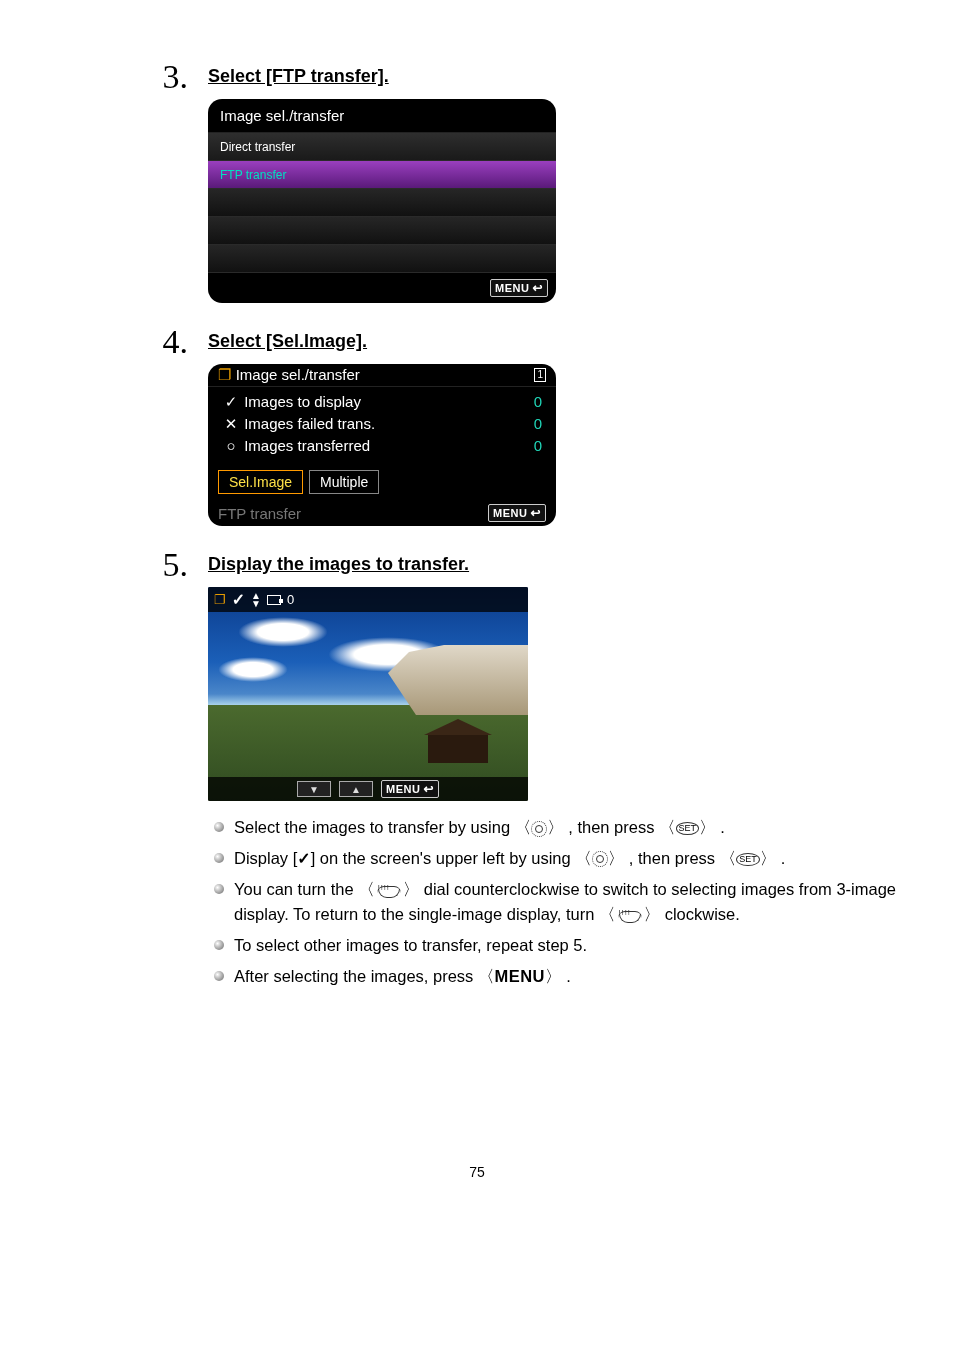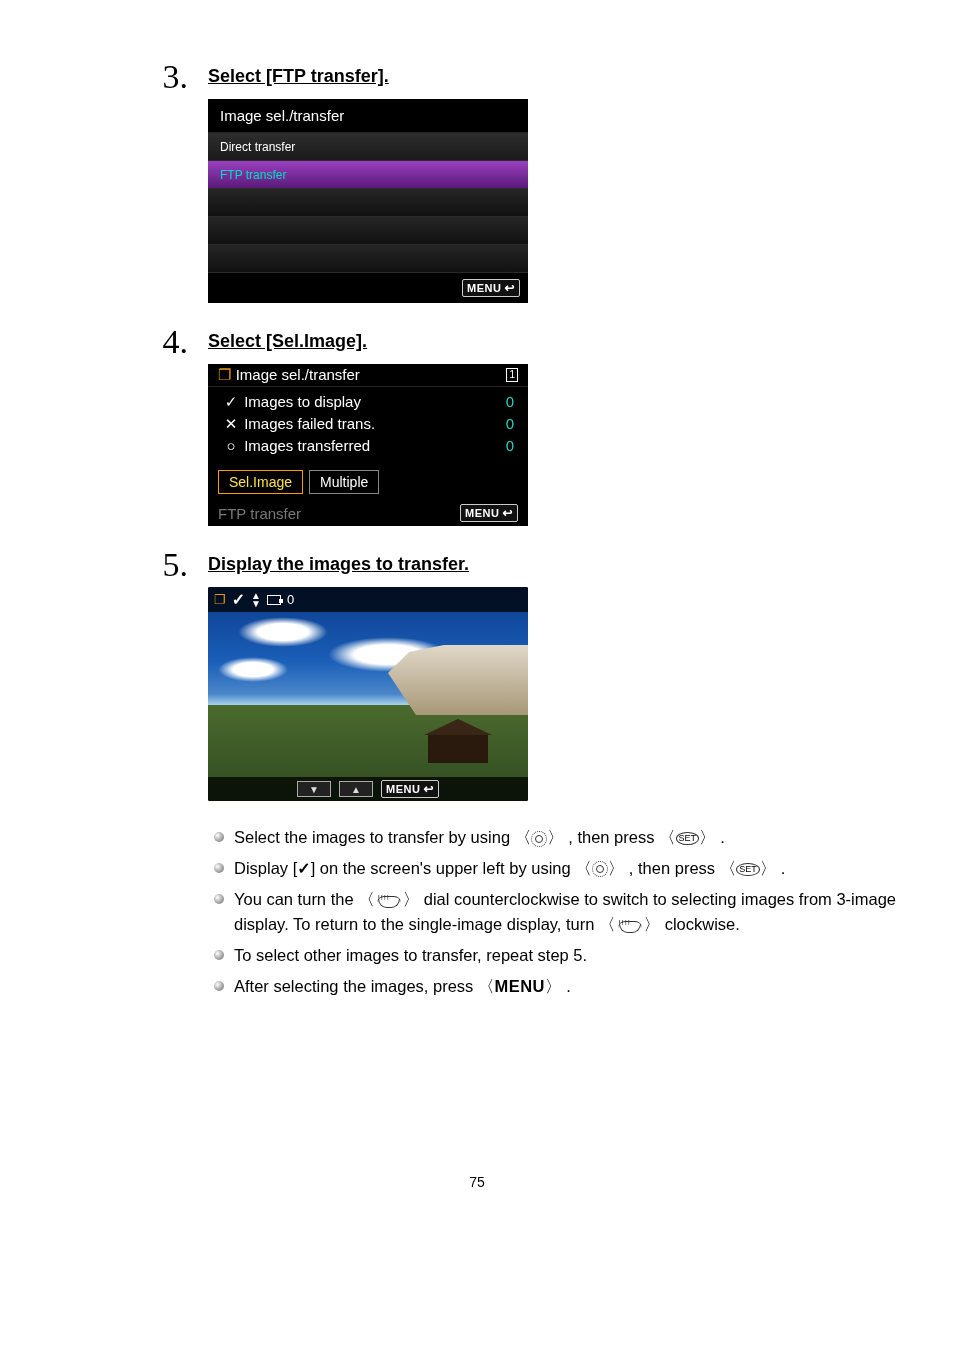--- a/index.html
+++ b/index.html
@@ -32,26 +32,26 @@
   }
   .step-title {
     font-weight: bold;
     font-size: 18px;
     margin-bottom: 12px;
     text-decoration: underline;
   }
 
   
   .cam-screen {
-    width: 320px;
+    width: 348px;
     background: #000;
     color: #fff;
     font-family: Arial, sans-serif;
     font-size: 14px;
-    border-radius: 0;
+    border-radius: 14px;
     overflow: hidden;
     margin-bottom: 4px;
   }
 
   
   .sc1-title {
     padding: 8px 12px 8px 12px;
     font-size: 15px;
     border-bottom: 1px solid #222;
   }
@@ -179,21 +179,21 @@
     font-size:11px; font-weight:bold;
     padding: 1px 4px 1px 4px;
     letter-spacing: 0.5px;
   }
   .menu-badge .ret {
     margin-left:3px; font-size:12px;
   }
 
   
   .bullets {
-    margin-top: 24px;
+    margin-top: 14px;
   }
   .b-item {
     display:flex;
     align-items:flex-start;
     margin-bottom: 6px;
     line-height: 1.5;
     font-size: 16.5px;
   }
   .b-dot {
     width:10px; height:10px; border-radius:50%;

